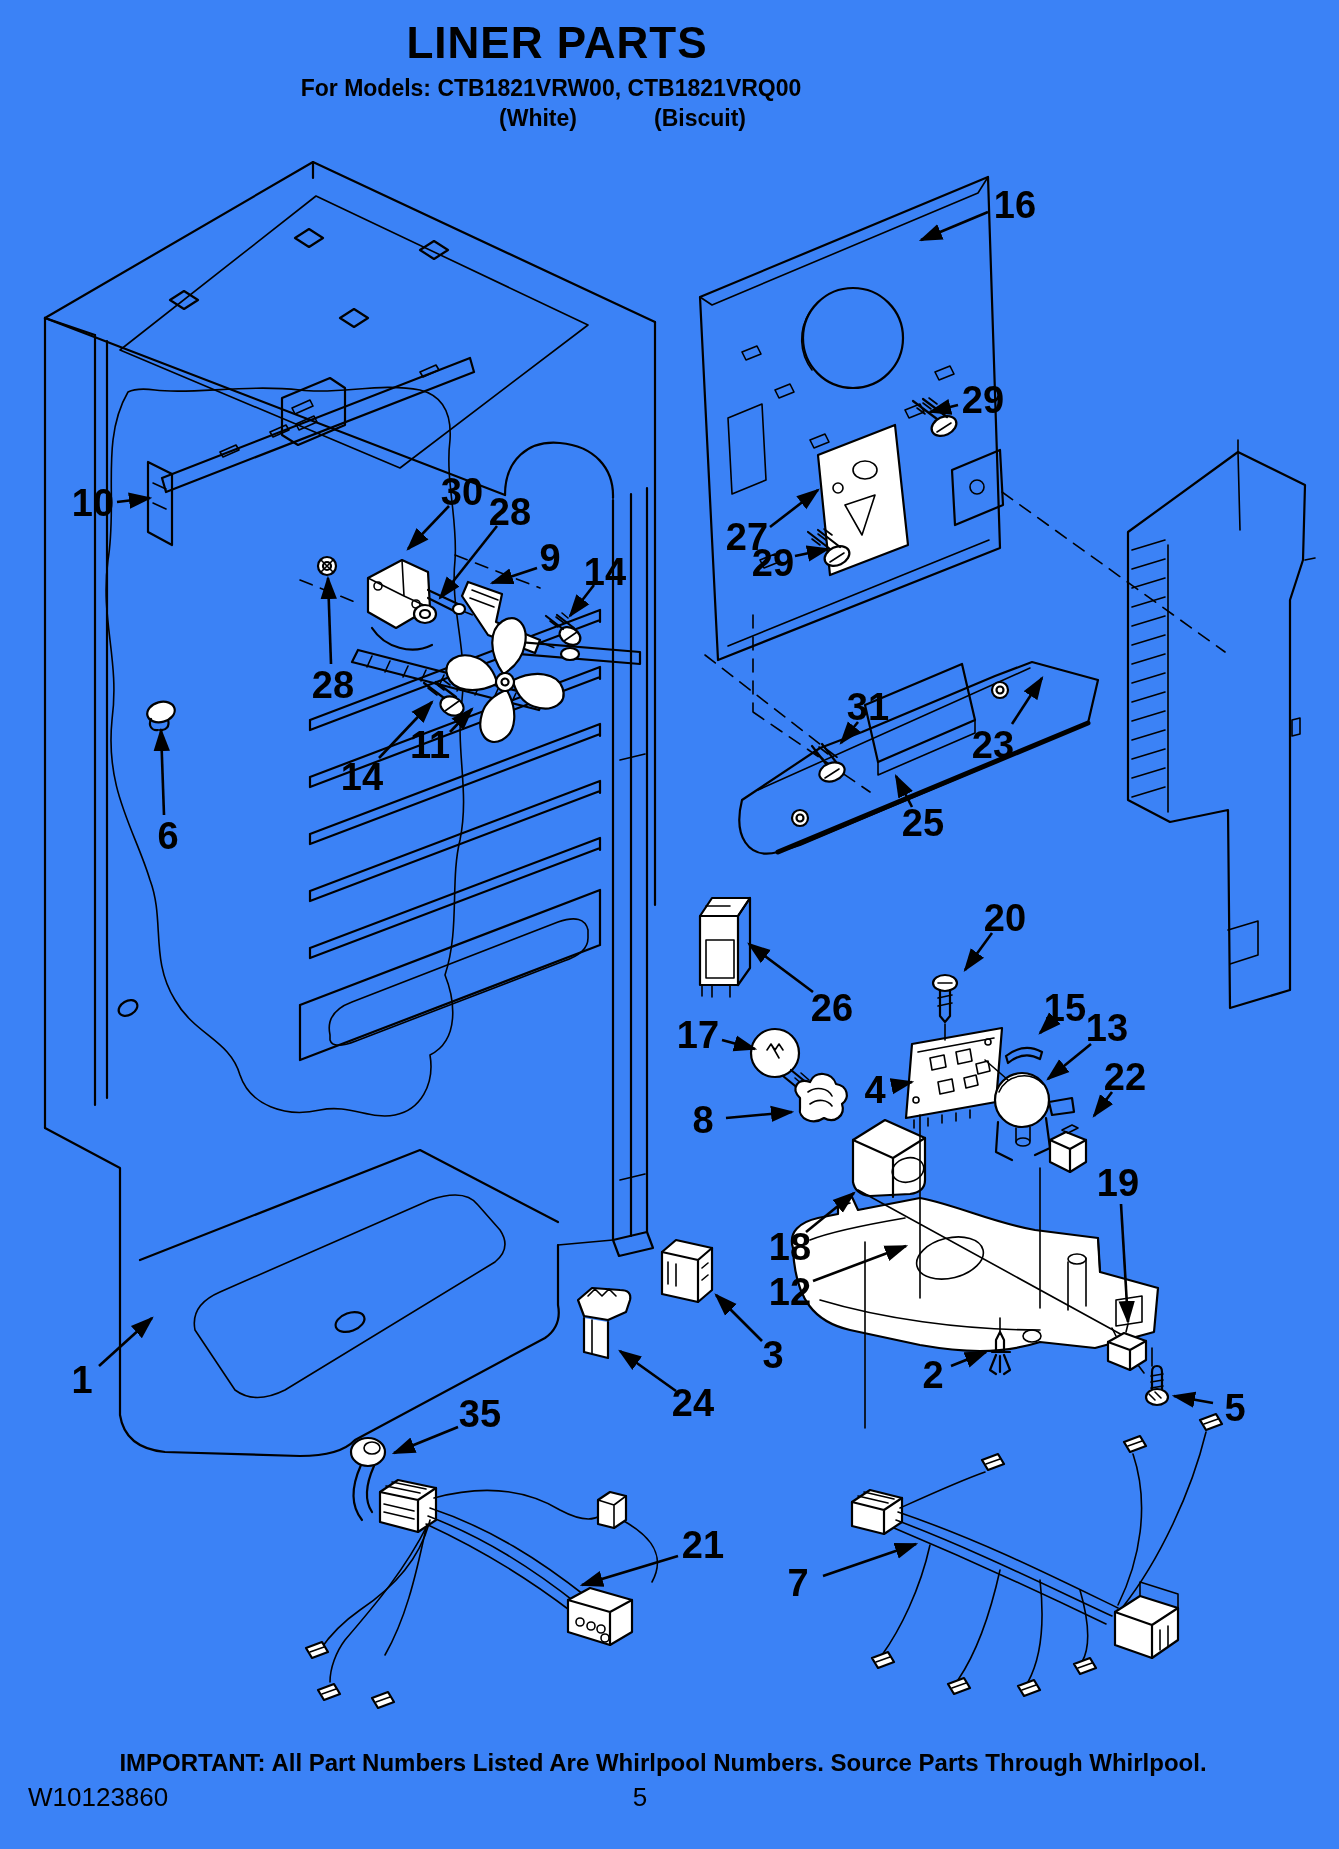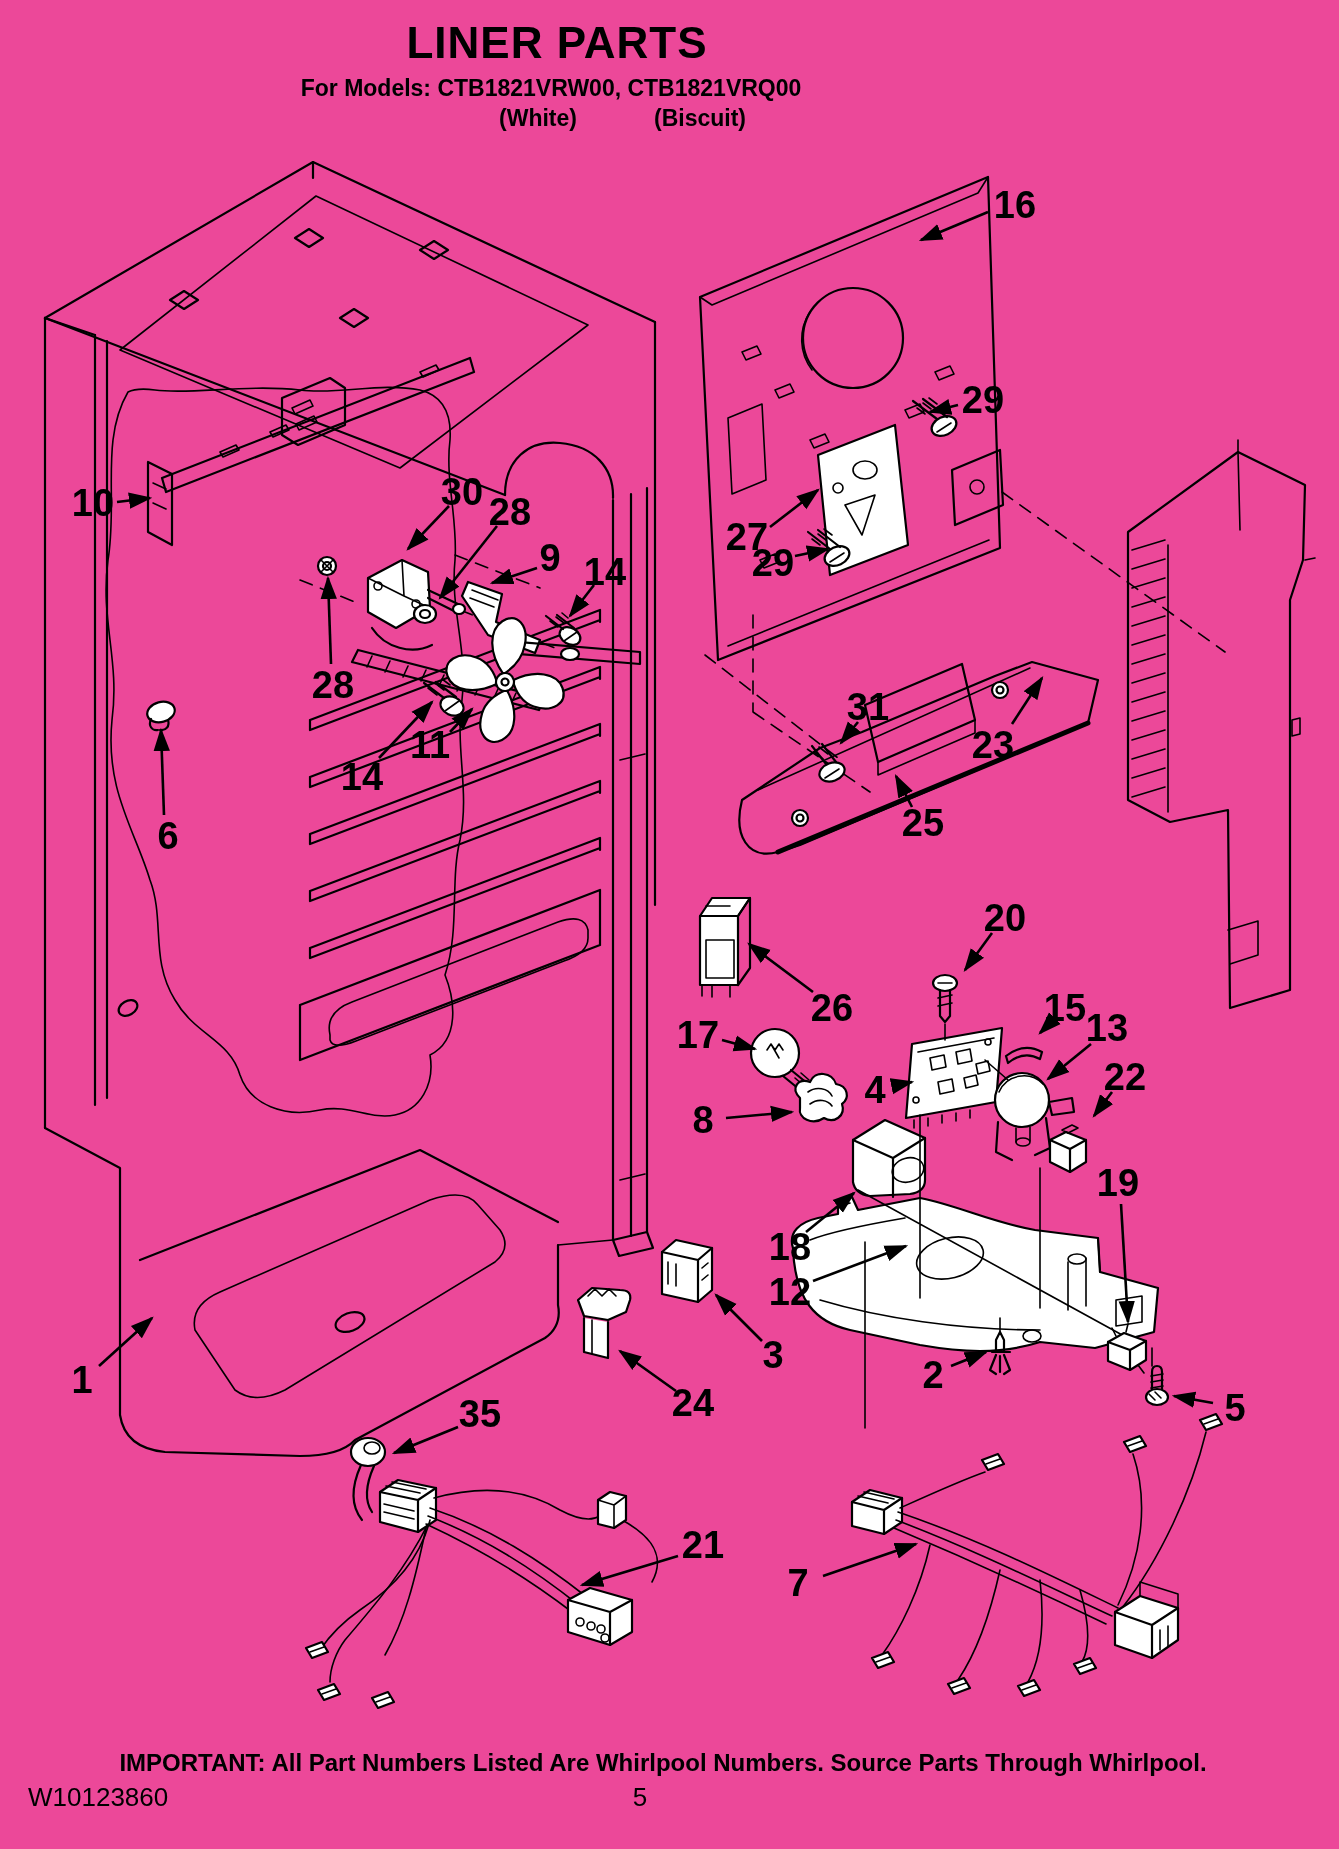--- a/index.html
+++ b/index.html
@@ -1,16 +1,16 @@
 <!DOCTYPE html>
 <html><head>
 <meta charset="utf-8">
 <style>
   html,body{margin:0;padding:0;background:#e8e8e8;}
-  .page{position:relative;width:1339px;height:1849px;background:#ec4899;margin:0 auto;
+  .page{position:relative;width:1339px;height:1849px;background:#3b82f6;margin:0 auto;
         font-family:"Liberation Sans","DejaVu Sans",sans-serif;}
   svg{position:absolute;left:0;top:0;}
   svg text{fill:#000;font-family:"Liberation Sans","DejaVu Sans",sans-serif;}
   .title{font-size:44px;font-weight:bold;letter-spacing:1px;}
   .models{font-size:23px;font-weight:bold;}
   .finish{font-size:23px;font-weight:bold;}
   .note{font-size:24px;font-weight:bold;}
   .docnum{font-size:26px;}
   .pagenum{font-size:26px;}
   .callout{font-size:38px;font-weight:bold;}

